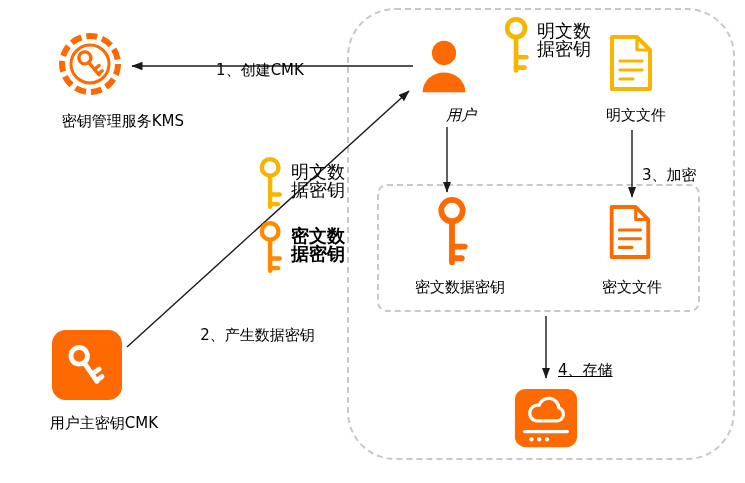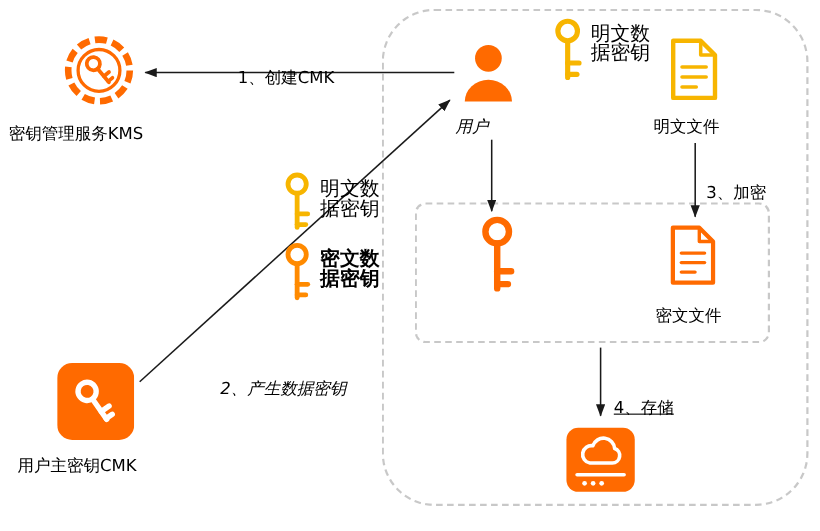--- a/index.html
+++ b/index.html
@@ -4,21 +4,21 @@
 <style>
   html,body{margin:0;padding:0;background:#ffffff;}
   .canvas{
     position:relative;width:745px;height:483px;background:#ffffff;
     font-family:"DejaVu Sans","Liberation Sans",sans-serif;color:#000;overflow:hidden;
   }
   .abs{position:absolute;}
   .dashed-box{border:2px dashed #c8c8c8;box-sizing:border-box;background:transparent;}
   .outer-box{left:347px;top:8px;width:388px;height:452px;border-radius:48px;}
   .inner-box{left:377px;top:184px;width:323px;height:128px;border-radius:10px;}
-  .node-label{font-size:15px;text-align:left;line-height:18px;}
+  .node-label{font-size:15px;text-align:right;line-height:18px;}
   .step-label{font-size:15px;text-align:center;white-space:nowrap;margin-top:24px;}
   .key-note{font-size:18px;line-height:18px;text-align:center;white-space:nowrap;}
   svg{display:block;}
   .arrows{left:0;top:0;width:745px;height:483px;pointer-events:none;}
 </style>
 </head>
 <body>
 
 <div class="canvas">
 
@@ -107,21 +107,21 @@
       <line x1="17" y1="23" x2="17" y2="58" stroke="#FF8A00" stroke-width="5" stroke-linecap="round"></line>
       <line x1="17" y1="44" x2="28" y2="44" stroke="#FF8A00" stroke-width="5" stroke-linecap="round"></line>
       <line x1="17" y1="55" x2="26" y2="55" stroke="#FF8A00" stroke-width="5" stroke-linecap="round"></line>
     </svg>
   </div>
   <div class="abs key-note" style="left:291px;top:227px;font-weight:bold;">
     <div>密文数</div>
     <div>据密钥</div>
   </div>
 
-  <div class="abs step-label" style="left:190px;top:320px;width:135px;font-style:italic;">2、产生数据密钥</div>
+  <div class="abs step-label" style="left:190px;top:302px;width:135px;">2、产生数据密钥</div>
 
   <div class="abs" style="left:52px;top:330px;width:70px;height:70px;">
     <svg width="70" height="70" viewBox="0 0 72 72">
       <rect x="0" y="0" width="72" height="72" rx="14" fill="#FF6A00"></rect>
       <g transform="rotate(-35 36 38)">
         <circle cx="36" cy="24" r="8.5" fill="none" stroke="#ffffff" stroke-width="5"></circle>
         <line x1="36" y1="33" x2="36" y2="56" stroke="#ffffff" stroke-width="5" stroke-linecap="round"></line>
         <line x1="36" y1="47" x2="45" y2="47" stroke="#ffffff" stroke-width="5" stroke-linecap="round"></line>
         <line x1="36" y1="55" x2="43" y2="55" stroke="#ffffff" stroke-width="5" stroke-linecap="round"></line>
       </g>
@@ -130,20 +130,21 @@
   <div class="abs node-label" style="left:16px;top:414px;width:142px;">用户主密钥CMK</div>
 
   <div class="abs" style="left:432px;top:196px;width:40px;height:72px;">
     <svg width="40" height="72" viewBox="0 0 40 74">
       <circle cx="20" cy="15" r="11" fill="none" stroke="#FF6A00" stroke-width="6"></circle>
       <line x1="20" y1="26" x2="20" y2="68" stroke="#FF6A00" stroke-width="6" stroke-linecap="round"></line>
       <line x1="20" y1="52" x2="33" y2="52" stroke="#FF6A00" stroke-width="6" stroke-linecap="round"></line>
       <line x1="20" y1="64" x2="30" y2="64" stroke="#FF6A00" stroke-width="6" stroke-linecap="round"></line>
     </svg>
   </div>
+  <div class="abs node-label" style="left:400px;top:278px;width:105px;">密文数据密钥</div>
 
   <div class="abs" style="left:604px;top:203px;width:50px;height:58px;">
     <svg width="50" height="58" viewBox="0 0 52 60">
       <path d="M8 4 H33 L46 17 V56 H8 Z" fill="none" stroke="#FF6A00" stroke-width="4" stroke-linejoin="round"></path>
       <path d="M33 4 V17 H46" fill="none" stroke="#FF6A00" stroke-width="3.2" stroke-linejoin="round"></path>
       <line x1="16" y1="28" x2="38" y2="28" stroke="#FF6A00" stroke-width="3.2" stroke-linecap="round"></line>
       <line x1="16" y1="37" x2="38" y2="37" stroke="#FF6A00" stroke-width="3.2" stroke-linecap="round"></line>
       <line x1="16" y1="46" x2="29" y2="46" stroke="#FF6A00" stroke-width="3.2" stroke-linecap="round"></line>
     </svg>
   </div>

